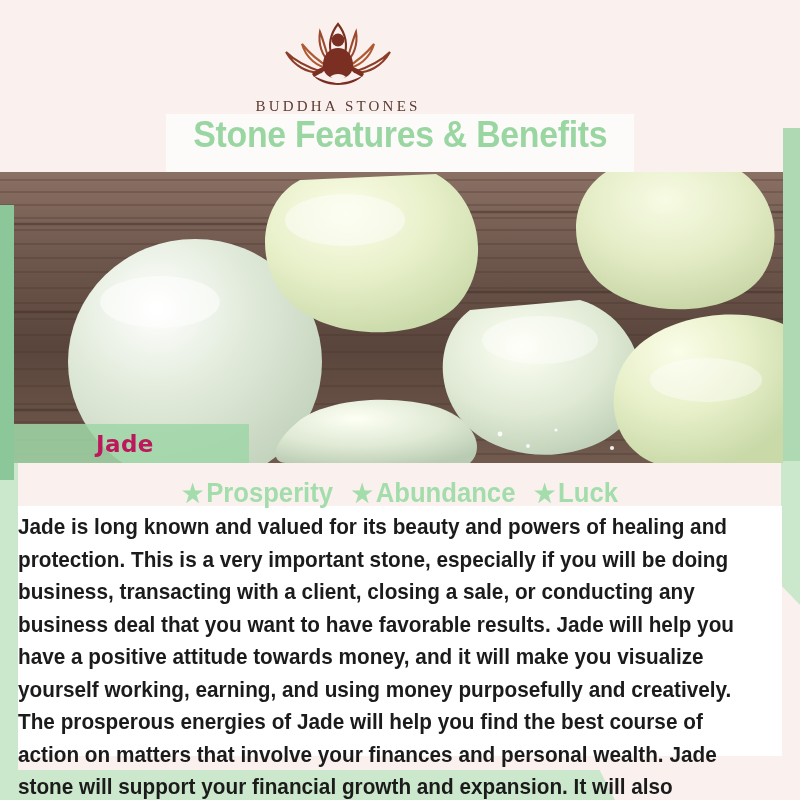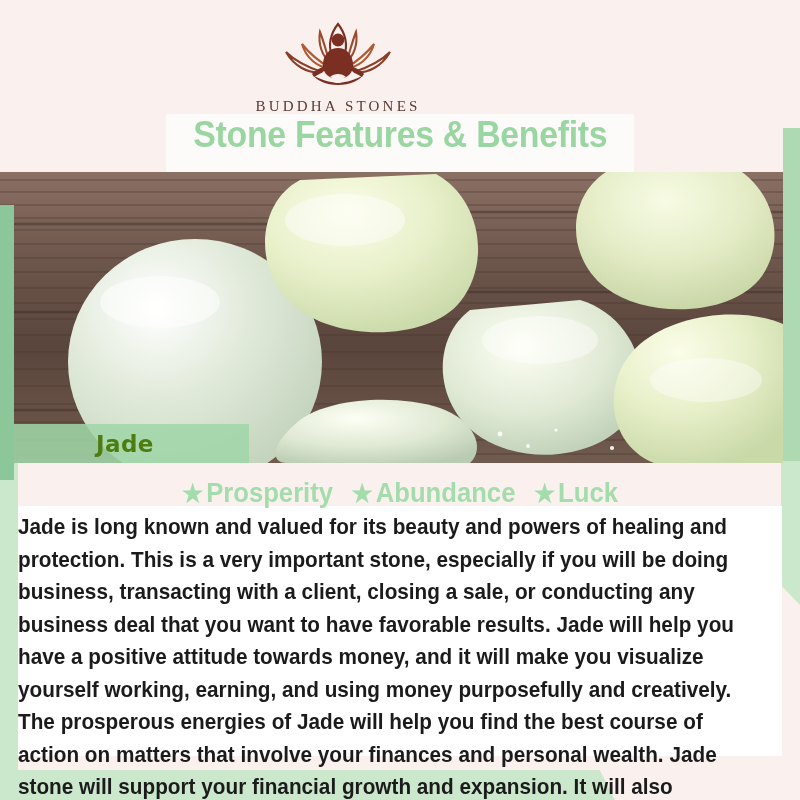--- a/index.html
+++ b/index.html
@@ -116,21 +116,21 @@
     background: rgba(160, 214, 168, 0.86);
     z-index: 6;
     display: flex;
     align-items: center;
   }
   .jade-text {
     margin-left: 82px;
     font-family: "DejaVu Sans", sans-serif;
     font-weight: bold;
     font-size: 23px;
-    color: #4d7c0f;
+    color: #be185d;
     letter-spacing: 0.4px;
   }
 
   
   .benefits {
     position: absolute;
     left: 0px; top: 478px;
     width: 800px;
     text-align: center;
     z-index: 6;

